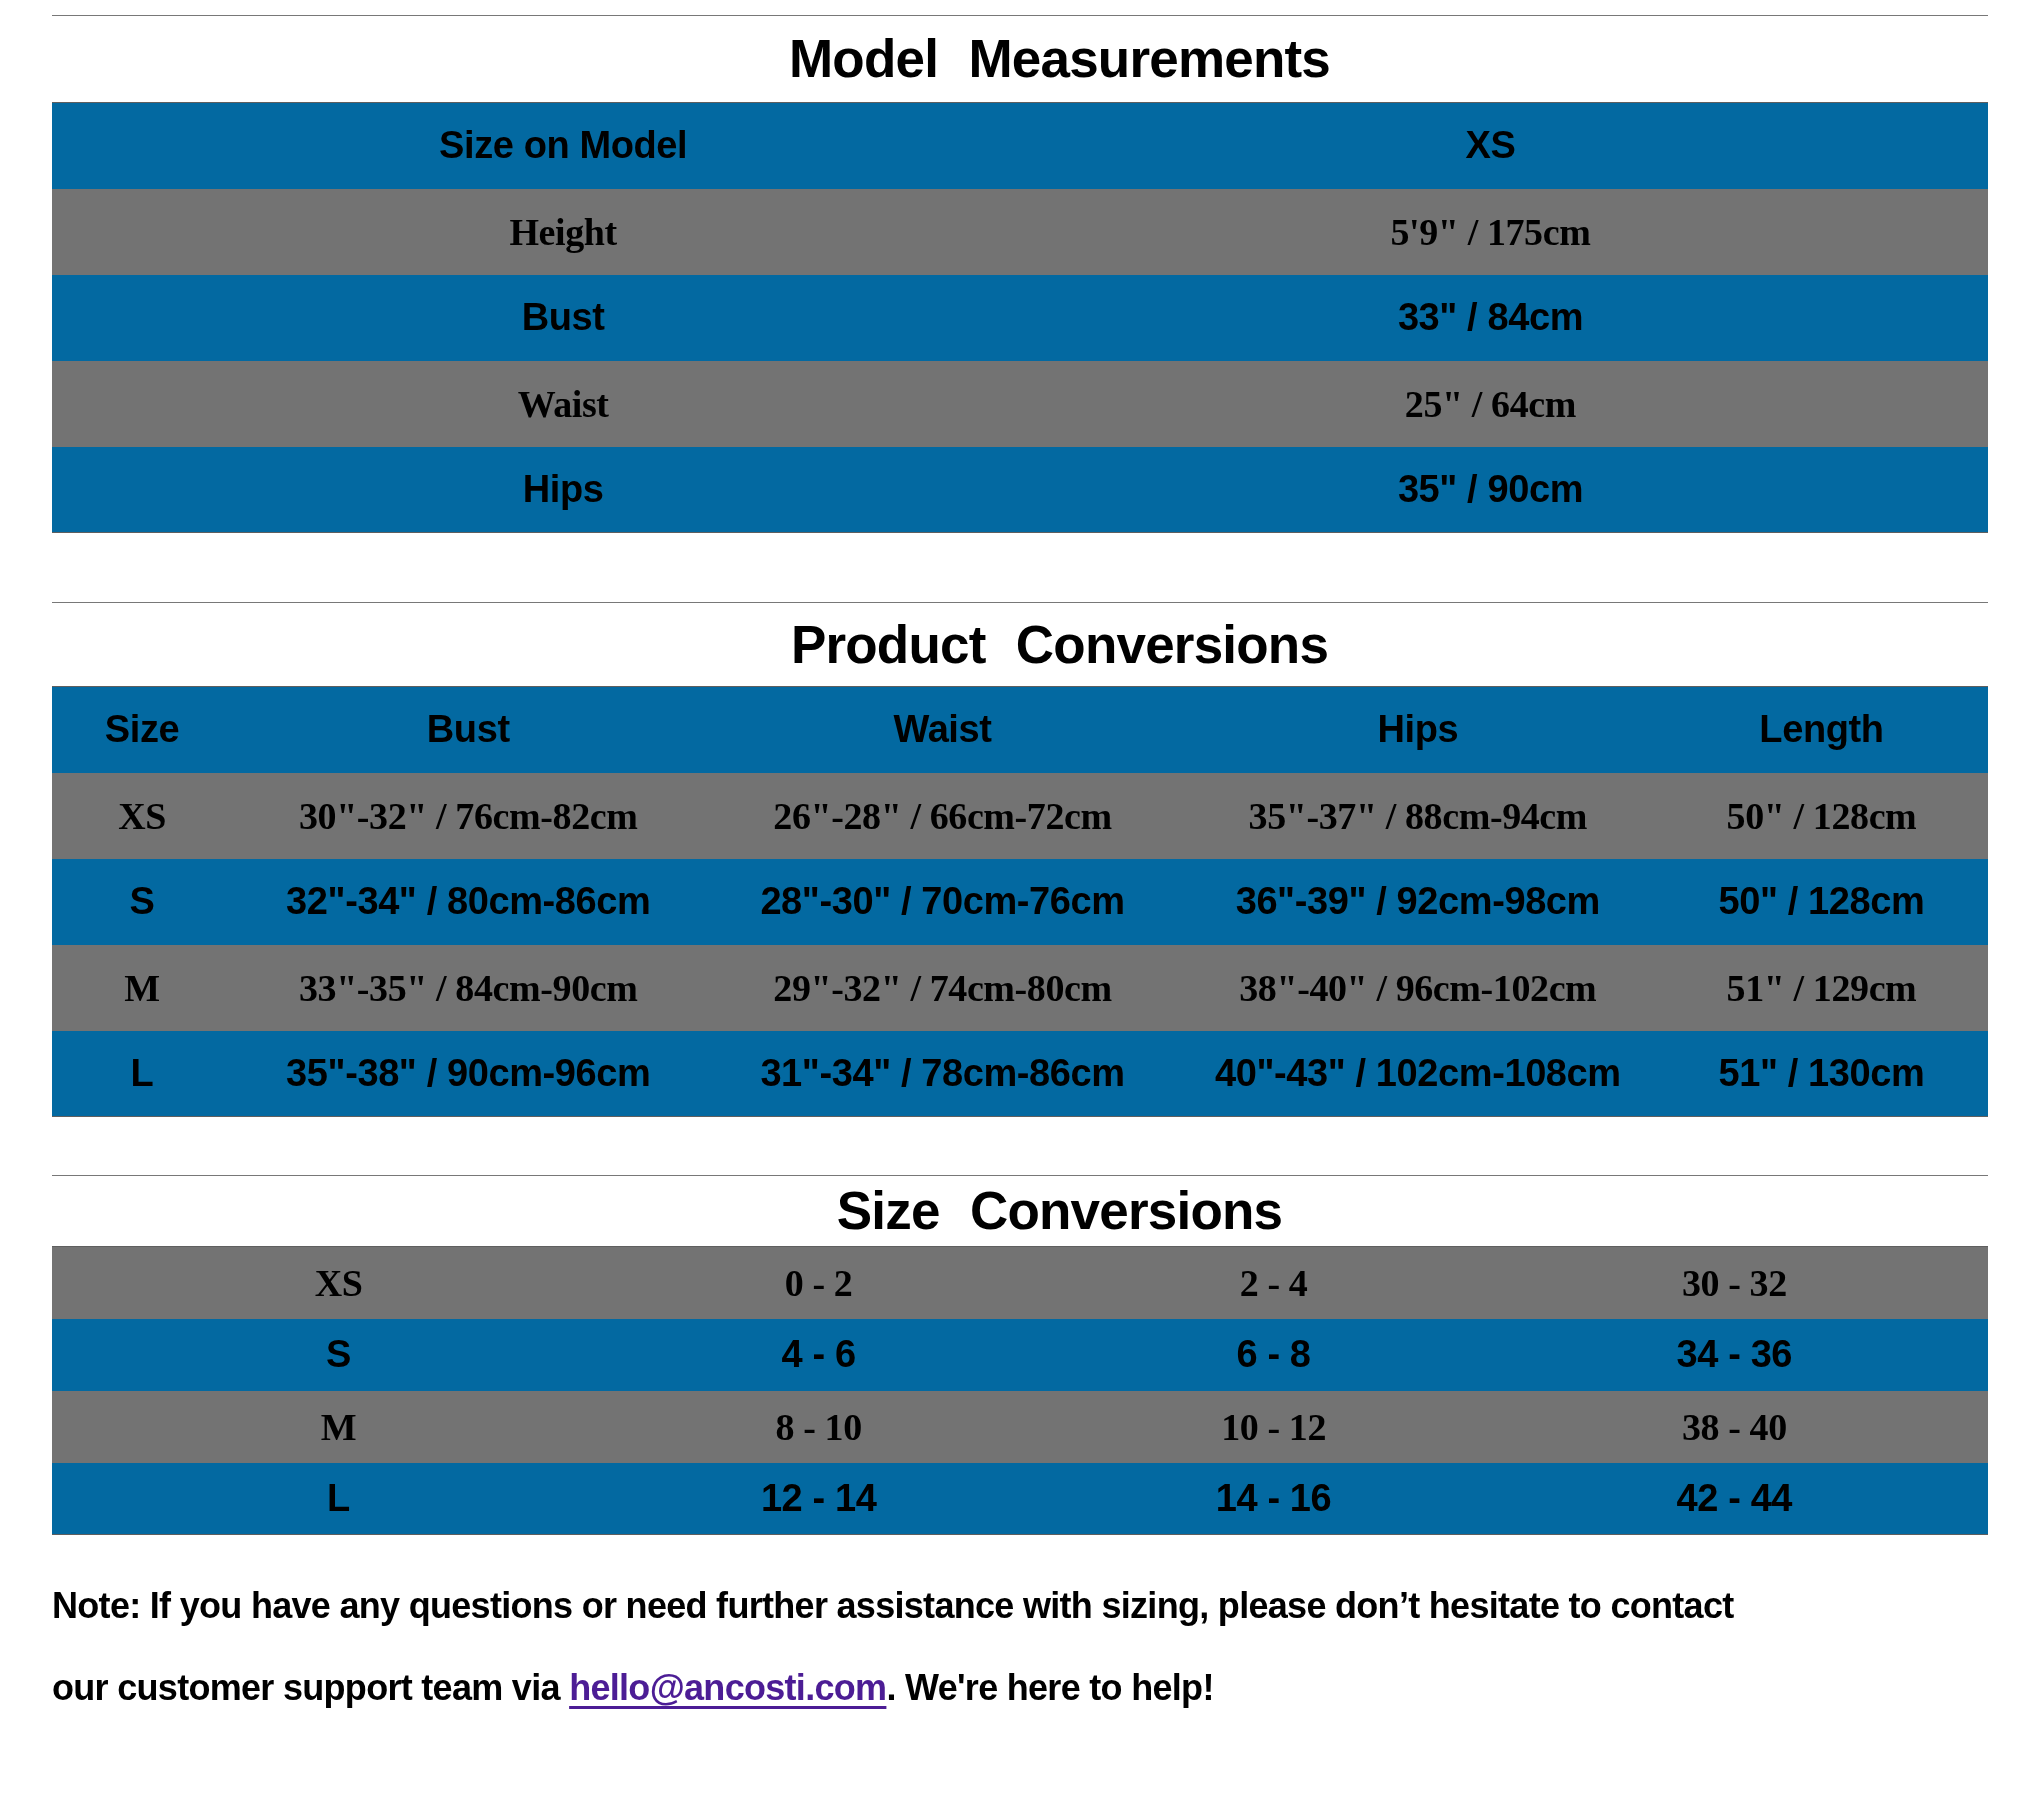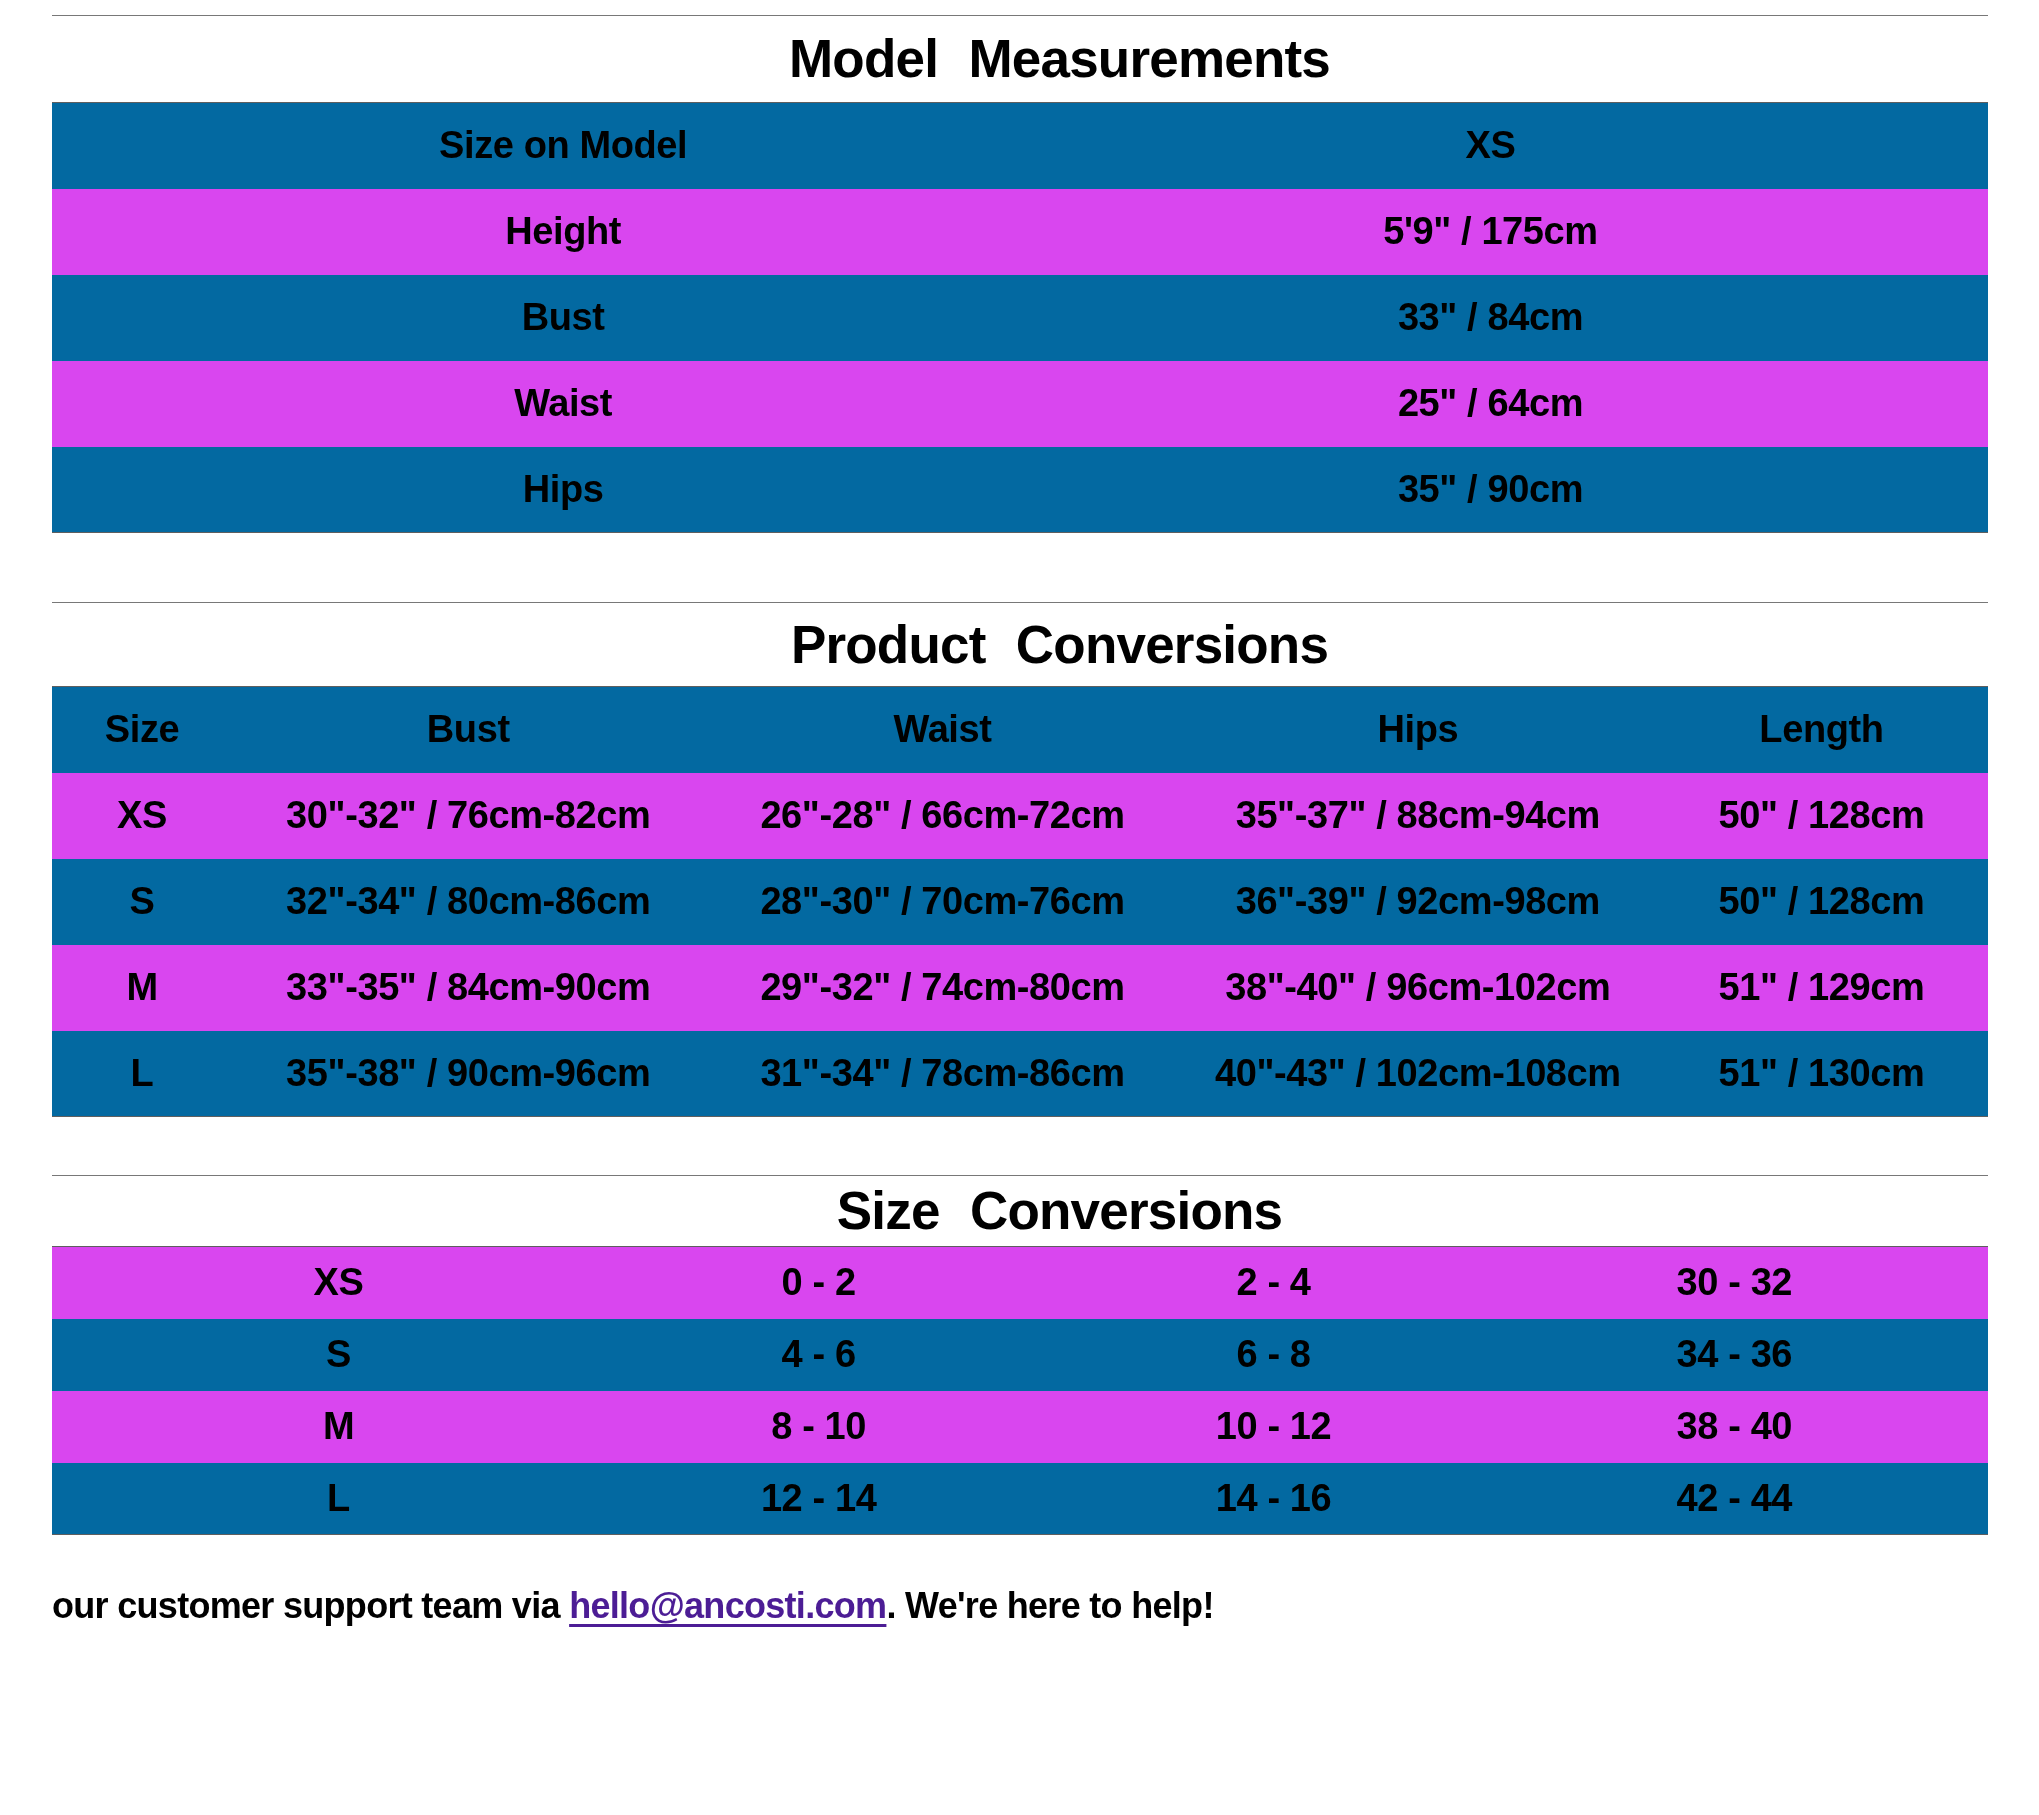--- a/index.html
+++ b/index.html
@@ -48,21 +48,21 @@
     font-size: 38px;
     letter-spacing: -0.4px;
     text-align: center;
     vertical-align: middle;
     overflow: hidden;
     white-space: nowrap;
   }
   .t-rows-tall tr  { height: 86px; }
   .t-rows-short tr { height: 72px; }
   tr.g { background: #0369a1; }
-  tr.w { background: #d946ef; }
+  tr.w { background: #737373; font-family: Liberation Serif, serif; }
   .note {
     margin-top: 30px;
   }
   .note-line {
     white-space: nowrap;
     font-size: 36px;
     font-weight: 700;
     letter-spacing: -0.7px;
     line-height: 82px;
   }
@@ -204,17 +204,18 @@
           <td>12 - 14</td>
           <td>14 - 16</td>
           <td>42 - 44</td>
           <td></td>
         </tr>
       </tbody>
     </table>
   </section>
 
   <div class="note">
+    <div class="note-line">Note: If you have any questions or need further assistance with sizing, please don’t hesitate to contact</div>
     <div class="note-line"><span>our customer support team via </span><a class="email">hello@ancosti.com</a><span>. We're here to help!</span></div>
   </div>
 
 </div>
 
 
 </body></html>

